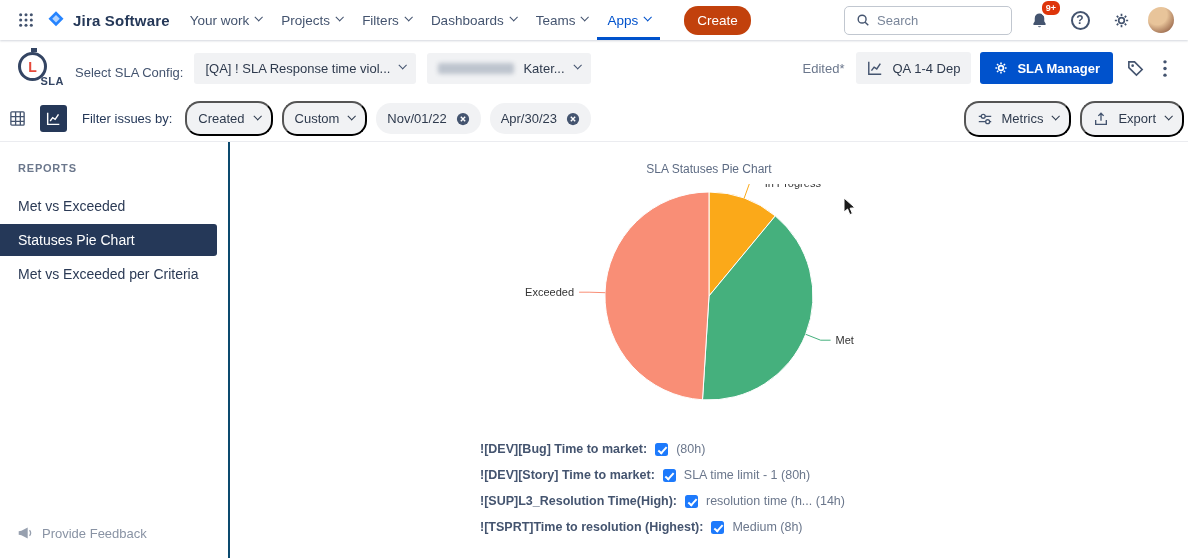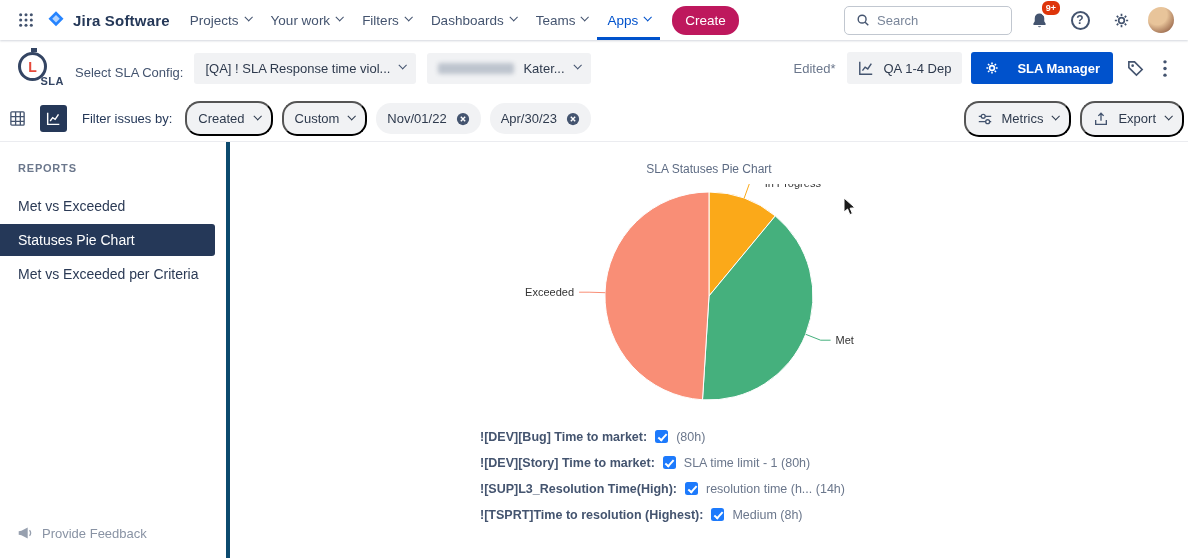--- a/index.html
+++ b/index.html
@@ -13,22 +13,22 @@
     width:28px; height:28px; color:#44546F; cursor:pointer; position:relative; }
   .brand { display:flex; align-items:center; gap:7px; margin:0 10px 0 6px; cursor:pointer; }
   .brand-text { font-size:15px; font-weight:600; color:#253858; letter-spacing:.2px; }
   .nav-items { display:flex; align-items:stretch; height:40px; }
   .nav-item { display:flex; align-items:center; gap:6px; padding:0 10px; font-size:13.5px;
     color:#44546F; cursor:pointer; }
   .nav-item.active { color:#0052CC; box-shadow:inset 0 -3px 0 #0052CC; font-weight:400; }
   .chev { width:6px; height:6px; border-right:1.7px solid currentColor;
     border-bottom:1.7px solid currentColor; transform:rotate(45deg) translateY(-1px);
     display:inline-block; margin-top:-4px; }
-  .create-btn { background:#be185d; color:#fff; border:none; border-radius:14px;
-    font-size:13.5px; font-weight:500; padding:7px 13px; margin-left:12px; cursor:pointer;
+  .create-btn { background:#c2410c; color:#fff; border:none; border-radius:14px;
+    font-size:13.5px; font-weight:500; padding:7px 13px; margin-left:24px; cursor:pointer;
     font-family:inherit; }
   .nav-right { margin-left:auto; display:flex; align-items:center; gap:13px; }
   .search { display:flex; align-items:center; gap:7px; border:1.5px solid #C1C7D0;
     border-radius:5px; padding:0 11px; height:29px; width:168px; background:#fff; }
   .search input { border:none; outline:none; font-size:13px; width:100%;
     font-family:inherit; color:#172B4D; background:transparent; }
   .search input::placeholder { color:#7A869A; }
   .badge { position:absolute; top:-7px; right:-9px; background:#DE350B; color:#fff;
     font-size:9px; font-weight:700; line-height:1; padding:2.5px 4px; border-radius:8px;
     border:2px solid #fff; }
@@ -53,58 +53,58 @@
   .cfg-label { font-size:13px; color:#44546F;margin-top:8px; }
   .drop { background:#F1F2F4; border:none; border-radius:3px; padding:8px 11px;
     display:inline-flex; align-items:center; gap:9px; font-size:13px; color:#2E3A4D;
     cursor:pointer; font-family:inherit; white-space:nowrap; }
   .drop .chev { color:#44546F; }
   .redact { display:inline-block; width:76px; height:11px; background:#BDC4CE;
     border-radius:2px; filter:blur(2px); }
   .cfg-right { margin-left:auto; display:flex; align-items:center; gap:9px; }
   .edited { font-size:13px; color:#6B778C; margin-right:3px;margin-left:36px; }
   .btn-blue { background:#0052CC; color:#fff; border:none; border-radius:3px;
-    padding:8px 13px; display:inline-flex; align-items:center; gap:17px; font-size:13px;
+    padding:8px 13px; display:inline-flex; align-items:center; gap:8px; font-size:13px;
     font-weight:700; cursor:pointer; font-family:inherit;text-align:center; }
   .ghost-btn { background:transparent; border:none; cursor:pointer; padding:4px;
     display:inline-flex; color:#44546F; }
 
   
   .filter-bar { height:46px; display:flex; align-items:center; gap:9px; padding:0 4px;
     border-bottom:1px solid #EBECF0; background:#fff; }
   .icon-toggle { width:27px; height:27px; border-radius:3px; display:flex;
     align-items:center; justify-content:center; cursor:pointer; color:#44546F; }
   .icon-toggle.active { background:#253858; color:#fff; }
   .flt-label { font-size:13px; color:#253858; margin:0 4px 0 6px; }
   .chip { background:#F1F2F4; border-radius:15px; padding:8px 11px; display:inline-flex;
     align-items:center; gap:9px; font-size:13px; color:#2E3A4D; cursor:pointer; }
   .flt-right { margin-left:auto; display:flex; align-items:center; gap:9px; }
 
   
   .content { display:flex; height:416px; }
-  .sidebar { width:230px; flex:none; border-right:4px solid #0c4a6e; position:relative;
+  .sidebar { width:230px; flex:none; border-right:2px solid #0c4a6e; position:relative;
     padding-top:20px; }
   .reports-h { font-size:11px; font-weight:700; color:#6B778C; letter-spacing:.8px;
     padding:0 18px; margin-bottom:16px; }
   .side-item { font-size:14px; color:#2B3A55; padding:8px 18px; margin:2px 0;
     cursor:pointer; }
   .side-item.selected { background:#253858; color:#fff; border-radius:0 3px 3px 0;
     margin-right:11px; }
   .feedback { position:absolute; left:16px; bottom:16px; display:flex; align-items:center;
     gap:8px; color:#8993A4; font-size:13px; cursor:pointer; }
 
   .main { flex:1; position:relative; }
   .chart-title { text-align:center; margin-top:16px; font-size:12px; font-weight:400;
     color:#5E6C84; line-height:22px; }
   #pie-svg { display:block; margin:4px auto 0; }
   .pie-label { font-size:11px; fill:#333; }
 
   
   .criteria { margin:2px 0 0 250px; }
-  .crit-row { display:flex; align-items:flex-start; gap:8px; height:26px; }
+  .crit-row { display:flex; align-items:flex-end; gap:8px; height:26px; }
   .crit-label { font-size:12.5px; font-weight:700; color:#44546F; }
   .checkbox { width:13px; height:13px; background:#1D7AFC; border-radius:2.5px;
     position:relative; flex:none; cursor:pointer; }
   .checkbox::after { content:""; position:absolute; left:4.5px; top:1.5px; width:3px;
     height:7px; border-right:2px solid #fff; border-bottom:2px solid #fff;
     transform:rotate(42deg); }
   .crit-val { font-size:12.5px; color:#6B778C; }
 
   
   .cursor { position:absolute; left:843px; top:197px; z-index:50; pointer-events:none; }
@@ -132,25 +132,25 @@
     <span style="display:inline-flex;">
       <svg viewBox="0 0 24 24" width="20" height="20">
         <path d="M12 1.5L21 10.5 12 19.5 3 10.5z" fill="#2684FF"></path>
         <path d="M12 6L16.5 10.5 12 15 7.5 10.5z" fill="#B3D4FF"></path>
       </svg>
     </span>
     <span class="brand-text">Jira Software</span>
   </div>
   <nav class="nav-items">
     <span class="nav-item">
+        <span>Your work</span>
+        <i class="chev"></i>
+      </span>
+    <span class="nav-item">
         <span>Projects</span>
-        <i class="chev"></i>
-      </span>
-    <span class="nav-item">
-        <span>Your work</span>
         <i class="chev"></i>
       </span>
     <span class="nav-item">
         <span>Filters</span>
         <i class="chev"></i>
       </span>
     <span class="nav-item">
         <span>Dashboards</span>
         <i class="chev"></i>
       </span>

